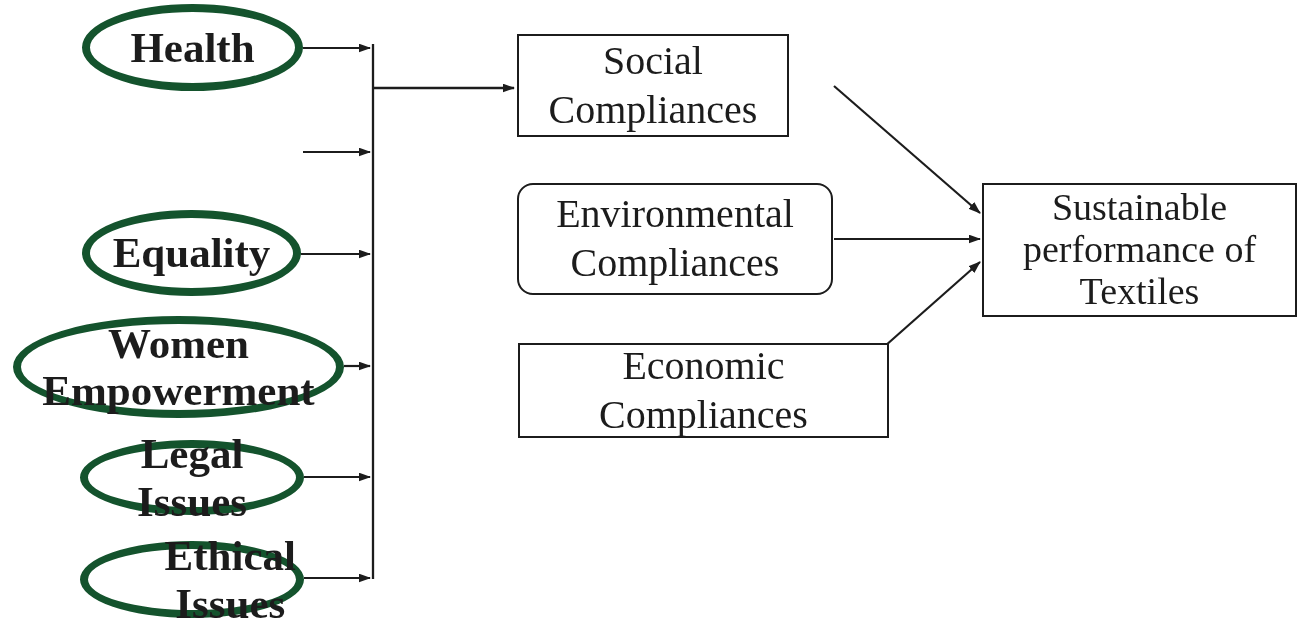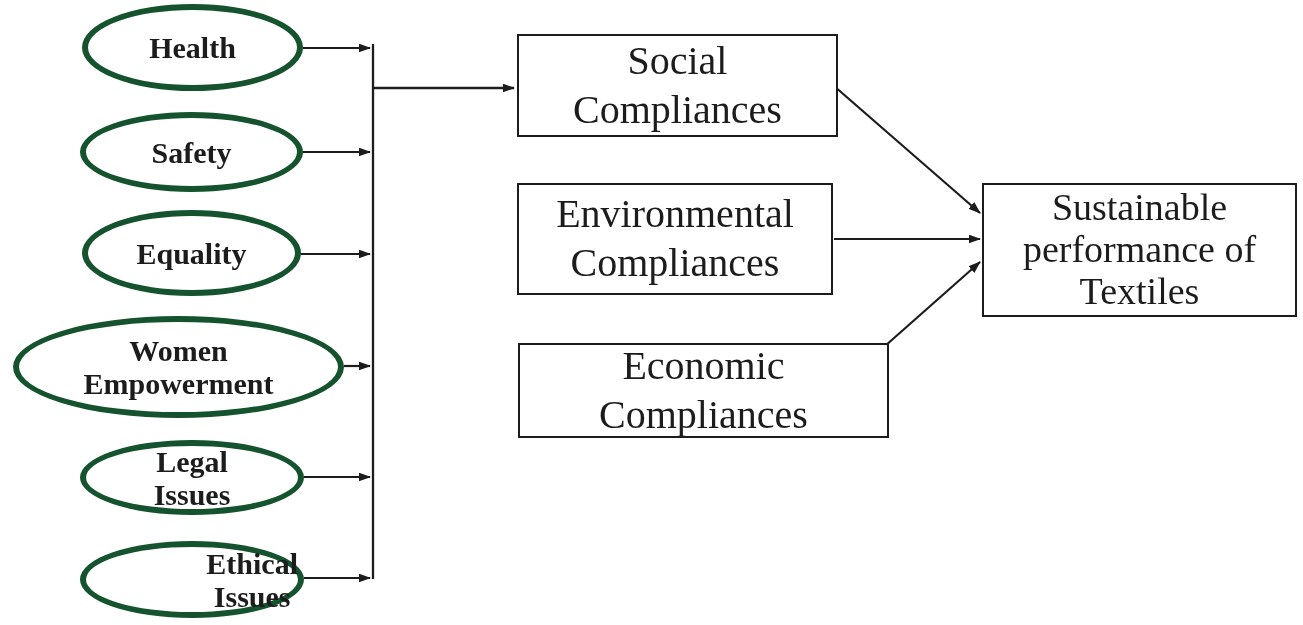--- a/index.html
+++ b/index.html
@@ -27,24 +27,24 @@
     position: absolute;
     box-sizing: border-box;
     background: #ffffff;
     display: flex;
     align-items: center;
     justify-content: center;
     text-align: center;
     white-space: pre-line;
   }
   .ellipse {
-    border: 6px solid #14532d;
+    border: 8px solid #14532d;
     border-radius: 50%;
     font-weight: bold;
-    font-size: 30px;
+    font-size: 43px;
     line-height: 1.1;
   }
   .rect {
     border: 2.5px solid #1c1c1c;
     font-size: 40px;
     line-height: 1.22;
   }
   .rect.outcome {
     line-height: 1.1;
     font-size: 38px;
@@ -76,49 +76,46 @@
 
     <line x1="834" y1="86" x2="980" y2="213" stroke="#1c1c1c" stroke-width="2.2" marker-end="url(#arrow)"></line>
     <line x1="834" y1="239" x2="980" y2="239" stroke="#1c1c1c" stroke-width="2.2" marker-end="url(#arrow)"></line>
     <line x1="833" y1="392" x2="980" y2="262" stroke="#1c1c1c" stroke-width="2.2" marker-end="url(#arrow)"></line>
   </svg>
 
   <div class="node ellipse" style="left:82px; top:4px; width:221px; height:87px;">
     <span>Health</span>
   </div>
 
-  <div class="node ellipse" style="left:80px; top:112px; width:223px; height:80px;">
-    <span>Safety</span>
-  </div>
 
   <div class="node ellipse" style="left:82px; top:210px; width:219px; height:86px;">
     <span>Equality</span>
   </div>
 
   <div class="node ellipse" style="left:13px; top:316px; width:331px; height:102px;">
     <span>Women
 Empowerment</span>
   </div>
 
   <div class="node ellipse" style="left:80px; top:440px; width:224px; height:75px;">
     <span>Legal
 Issues</span>
   </div>
 
   <div class="node ellipse" style="left:80px; top:541px; width:224px; height:77px;justify-content:flex-end;">
     <span>Ethical
 Issues</span>
   </div>
 
-  <div class="node rect" style="left:517px; top:34px; width:321px; height:103px;">
+  <div class="node rect" style="left:517px; top:34px; width:272px; height:103px;">
     <span>Social
 Compliances</span>
   </div>
 
-  <div class="node rect" style="left:517px; top:183px; width:316px; height:112px;">
+  <div class="node rect" style="left:517px; top:183px; width:316px; height:112px;border-radius:16px;">
     <span>Environmental
 Compliances</span>
   </div>
 
   <div class="node rect" style="left:518px; top:343px; width:371px; height:95px;">
     <span>Economic
 Compliances</span>
   </div>
 
   <div class="node rect outcome" style="left:982px; top:183px; width:315px; height:134px;">

